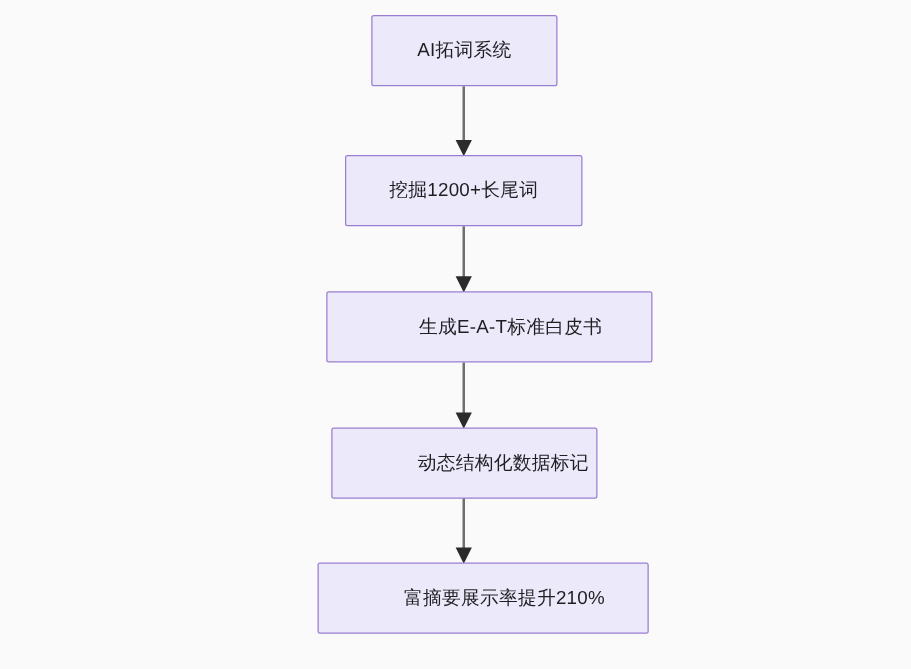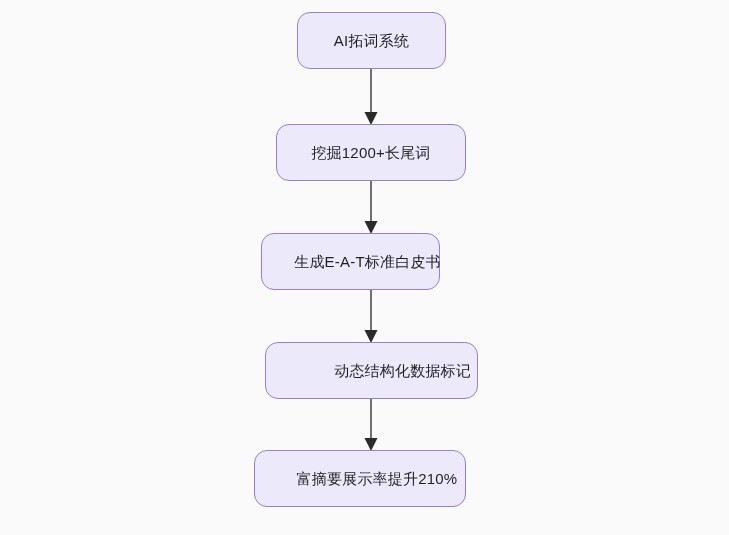--- a/index.html
+++ b/index.html
@@ -16,21 +16,21 @@
   #flowchart {
     position: relative;
     width: 729px;
     height: 535px;
   }
   .node {
     position: absolute;
     box-sizing: border-box;
     background: #ece9fb;
     border: 1px solid #9a7fd1;
-    border-radius: 13px;
+    border-radius: 2px;
     display: flex;
     align-items: center;
     justify-content: center;
     color: #1f1f22;
     font-size: 15px;
     line-height: 1.2;
     letter-spacing: 0.2px;
     white-space: nowrap;
   }
   .node-label {
@@ -79,25 +79,25 @@
   </svg>
 
   <div class="node" style="left:297px; top:12px; width:149px; height:57px;">
     <span class="node-label">AI拓词系统</span>
   </div>
 
   <div class="node" style="left:276px; top:124px; width:190px; height:57px;">
     <span class="node-label">挖掘1200+长尾词</span>
   </div>
 
-  <div class="node" style="left:261px; top:233px; width:179px; height:57px;padding-left:34px;">
+  <div class="node" style="left:261px; top:233px; width:261px; height:57px;padding-left:34px;">
     <span class="node-label">生成E-A-T标准白皮书</span>
   </div>
 
   <div class="node" style="left:265px; top:342px; width:213px; height:57px;justify-content:flex-end;">
     <span class="node-label">动态结构化数据标记</span>
   </div>
 
-  <div class="node" style="left:254px; top:450px; width:212px; height:57px;padding-left:34px;">
+  <div class="node" style="left:254px; top:450px; width:265px; height:57px;padding-left:34px;">
     <span class="node-label">富摘要展示率提升210%</span>
   </div>
 
 </div>
 
 </body></html>

